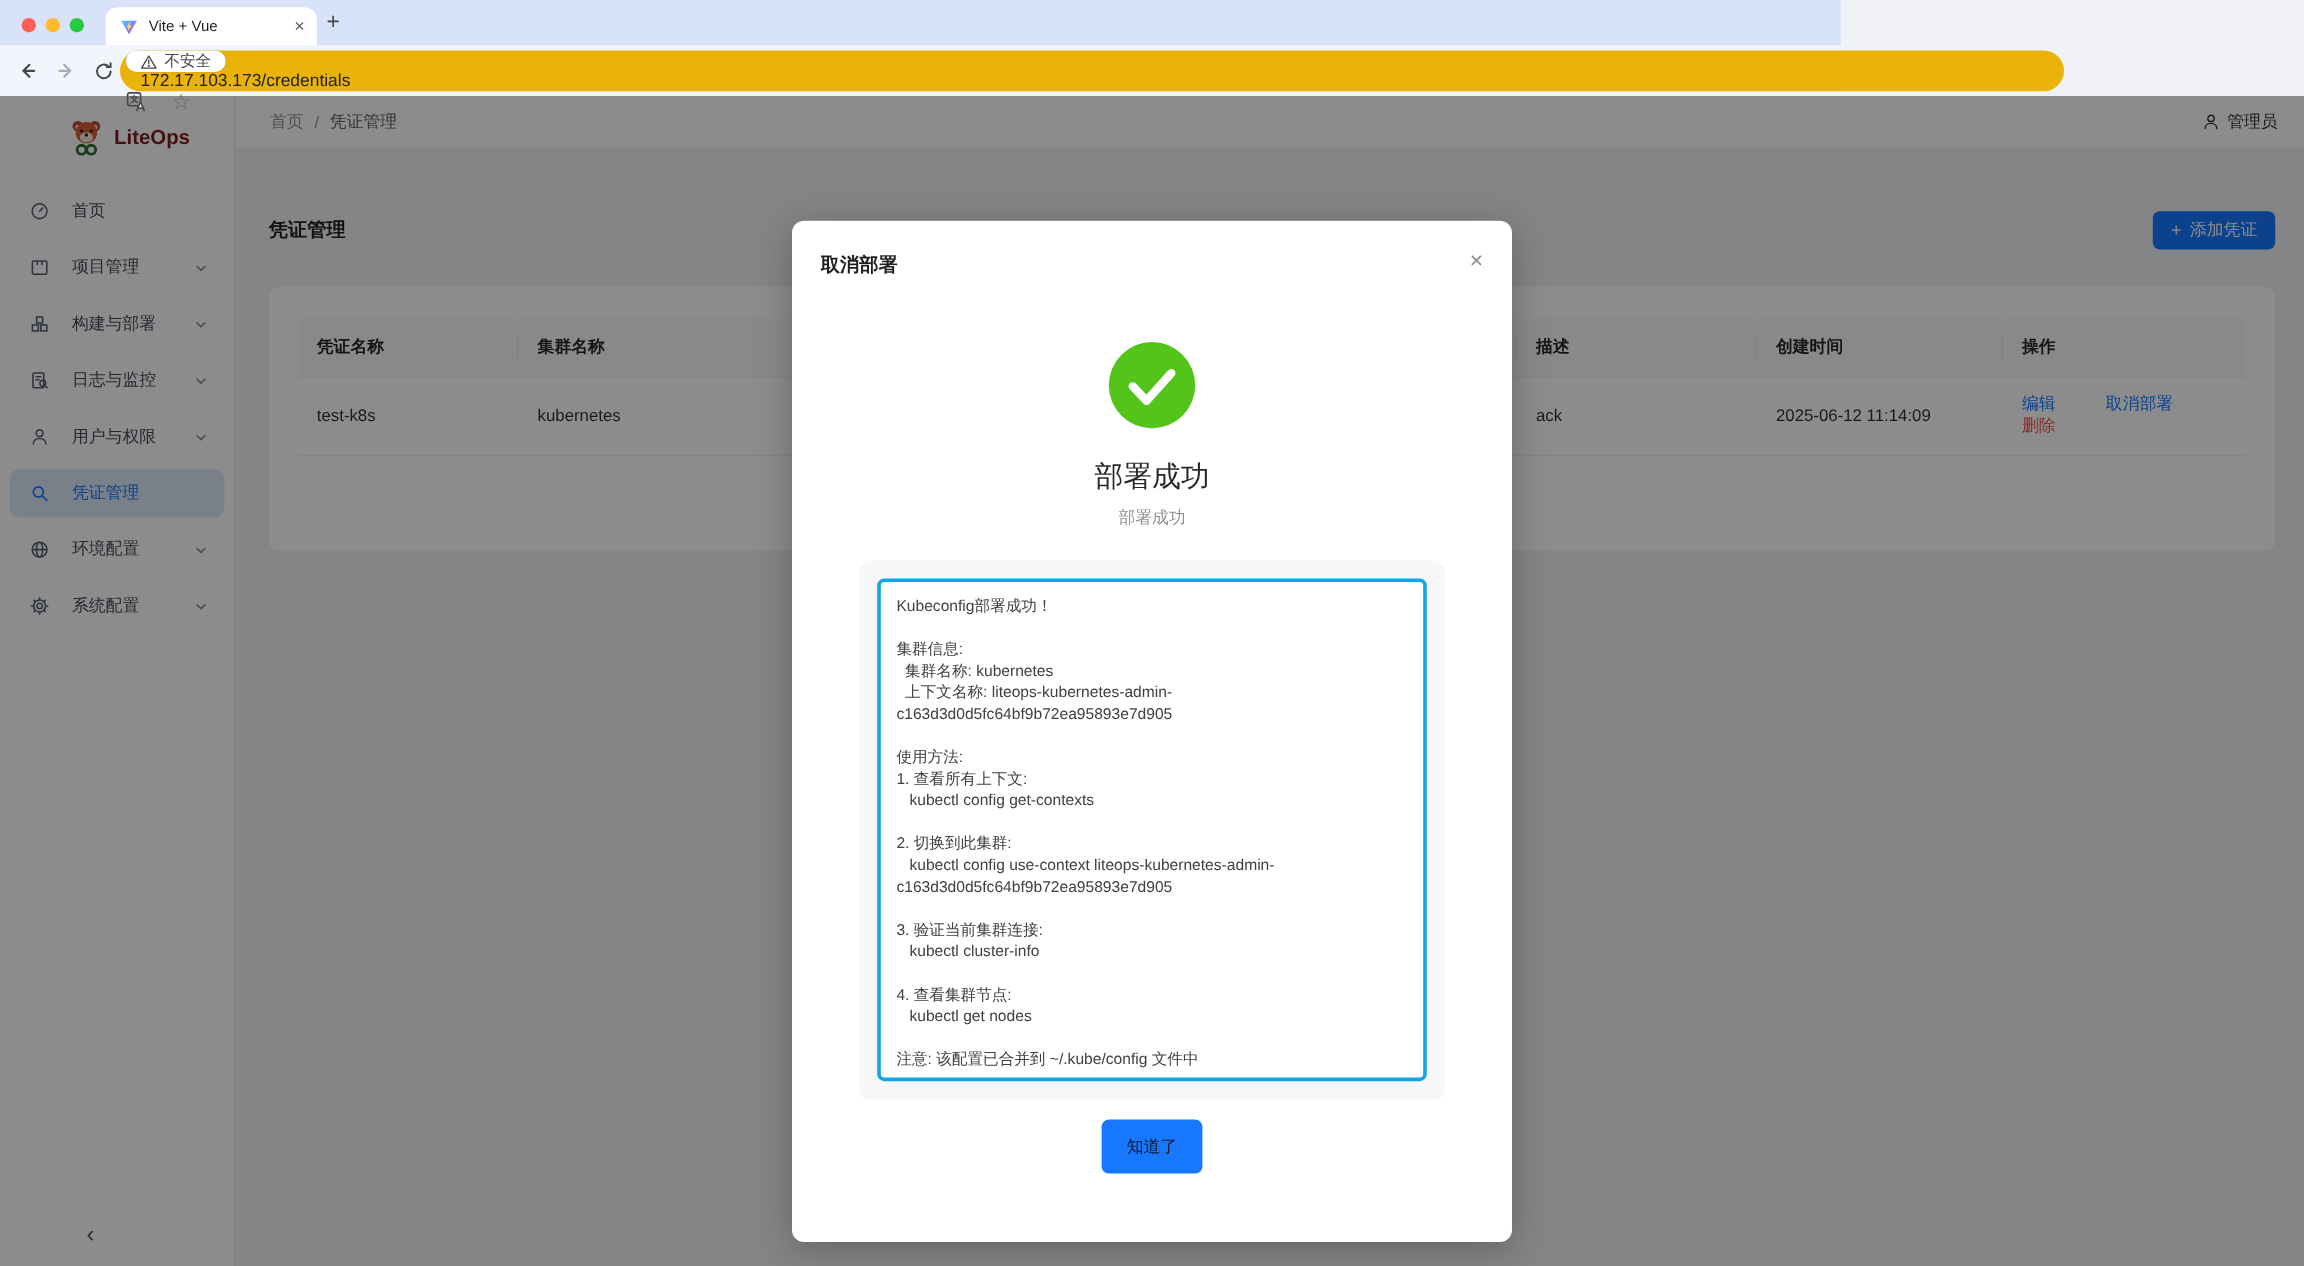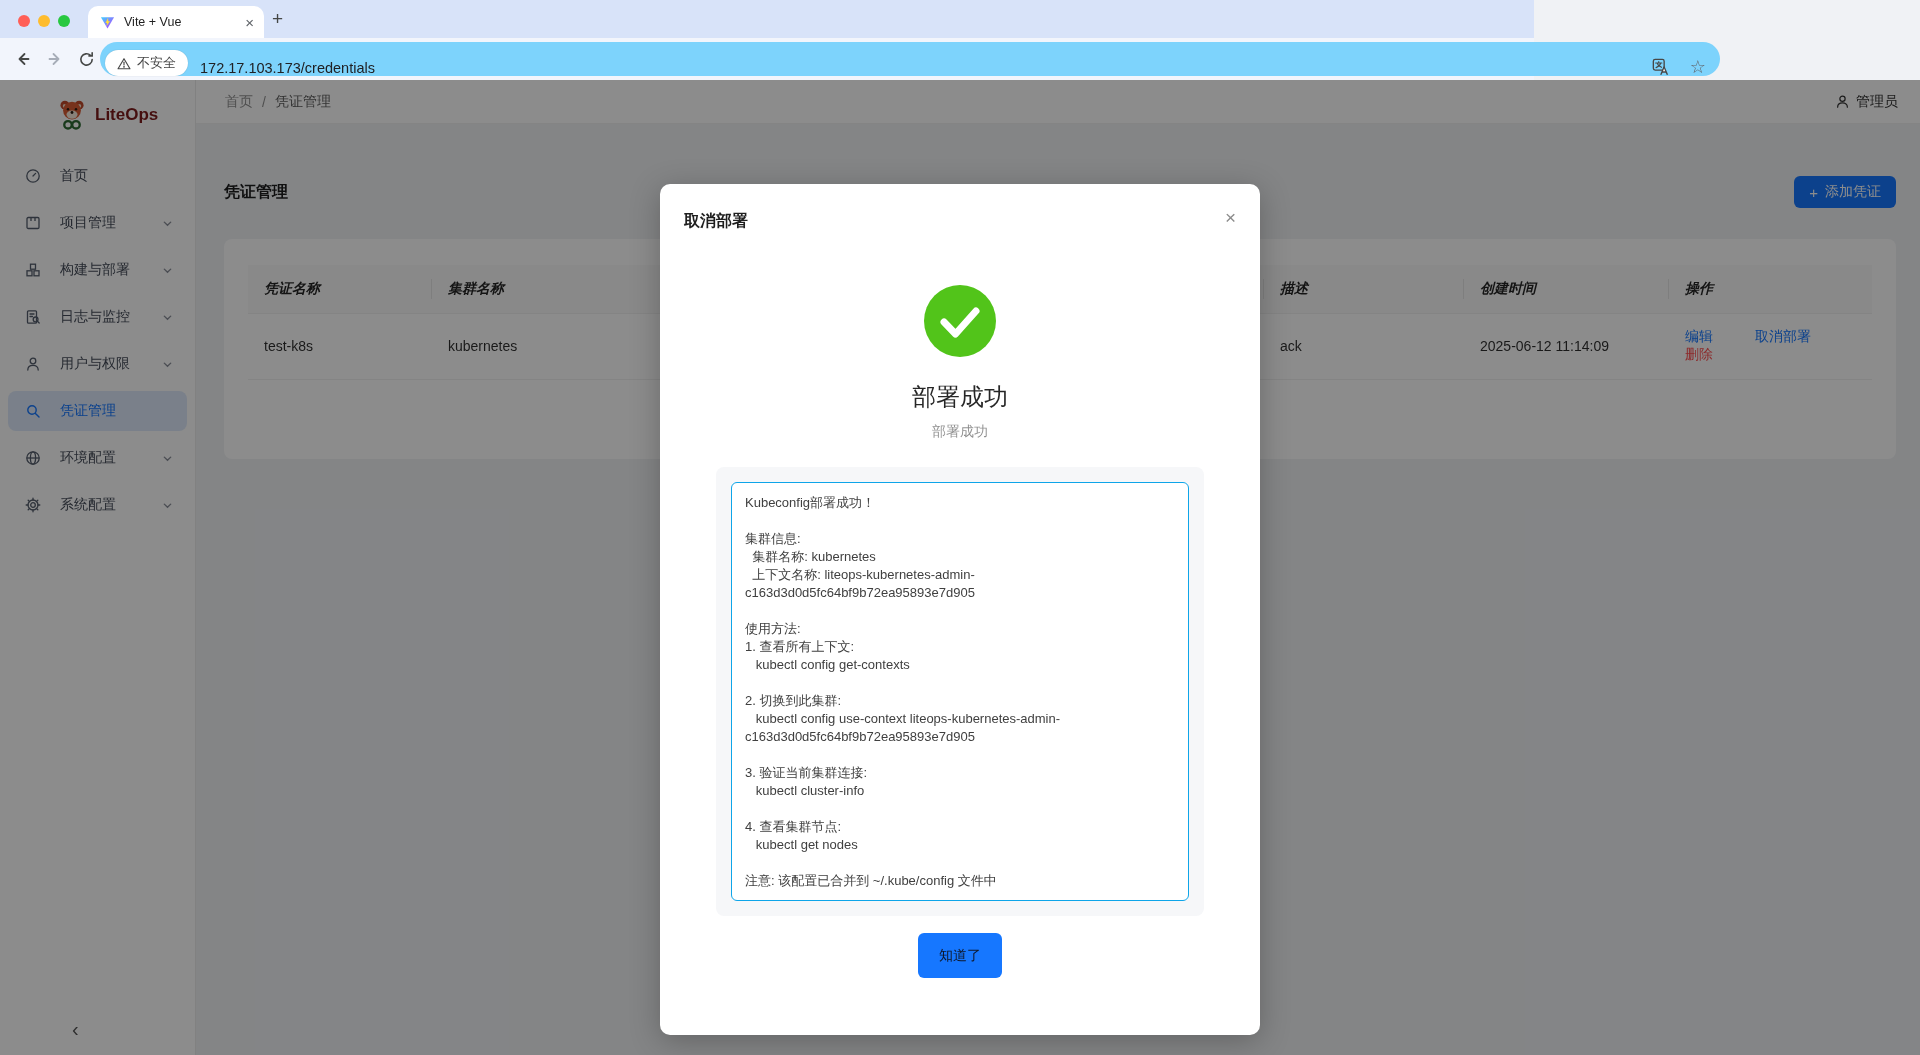--- a/index.html
+++ b/index.html
@@ -14,21 +14,21 @@
   .light{width:12px;height:12px;border-radius:50%;}
   .light.red{background:#ff5f57;}.light.yellow{background:#febc2e;}.light.green{background:#28c840;}
   .tab{position:absolute;left:88px;top:6px;width:176px;height:32px;background:#fff;
     border-radius:10px 10px 0 0;display:flex;align-items:center;padding:0 10px 0 12px;}
   .tab-title{font-size:12.5px;color:#1f1f1f;margin-left:9px;flex:1;white-space:nowrap;overflow:hidden;}
   .tab-close{color:#5f6368;font-size:15px;line-height:1;cursor:pointer;}
   .newtab{position:absolute;left:272px;top:9px;color:#454746;font-size:19px;line-height:20px;cursor:pointer;}
   .toolbar{position:relative;height:42px;background:#f2f5fc;display:flex;align-items:center;}
   .nav-ico{margin-left:14px;}
   .omnibox{position:absolute;left:100px;top:4px;width:1620px;height:34px;border-radius:17px;
-    background:#7dd3fc;display:flex;align-items:flex-end;padding:0 14px 0 5px;}
+    background:#eab308;display:flex;align-items:flex-start;padding:0 14px 0 5px;flex-direction:column;}
   .chip{height:26px;background:#fff;border-radius:13px;display:flex;align-items:center;gap:6px;
     padding:0 12px;font-size:13px;color:#474747;box-shadow:0 0 1px rgba(0,0,0,.25);}
   .url{font-size:14.5px;color:#202124;margin-left:12px;flex:1;}
   .box-icons{display:flex;align-items:center;gap:20px;}
   .star{font-size:18px;color:#5f6368;line-height:1;}
   .right-cluster{position:absolute;right:10px;top:0;height:42px;display:flex;align-items:center;gap:16px;}
   .vdiv{width:1px;height:20px;background:#c6c9d2;}
   .avatar{width:26px;height:26px;border-radius:50%;
     background:radial-gradient(circle at 35% 30%,#d98e3f,#8a5a1e 75%);}
   .update-pill{height:30px;border-radius:15px;background:#d3e3fd;color:#0b57d0;font-weight:700;
@@ -62,38 +62,38 @@
   .add-btn{height:32px;background:#1677ff;border:none;border-radius:6px;color:#fff;font-size:14px;
     display:flex;align-items:center;gap:7px;padding:0 15px;cursor:pointer;}
   .plus{font-size:15px;line-height:1;}
   .card{margin-top:31px;background:#fff;border-radius:8px;height:220px;overflow:hidden;}
   .tabs{height:58px;display:flex;gap:32px;align-items:flex-end;padding:0 24px;border-bottom:1px solid #f0f0f0;}
   .tab-item{padding:0 2px 17px;font-size:14px;color:rgba(0,0,0,.82);position:relative;cursor:pointer;}
   .tab-item.active{color:#1677ff;}
   .tab-item.active::after{content:"";position:absolute;left:0;right:0;bottom:-1px;height:2px;background:#1677ff;}
   table.grid{margin:26px 24px 0;border-collapse:collapse;table-layout:fixed;width:1624px;}
   .grid th{height:48px;background:#fafafa;text-align:left;padding:0 16px;font-size:14px;font-weight:700;
-    color:rgba(0,0,0,.85);border-bottom:1px solid #f0f0f0;position:relative;font-style:italic;}
+    color:rgba(0,0,0,.85);border-bottom:1px solid #f0f0f0;position:relative;}
   .grid th:not(:last-child)::after{content:"";position:absolute;right:0;top:14px;width:1px;height:20px;background:rgba(0,0,0,.08);}
   .grid td{height:66px;padding:0 16px;font-size:14px;color:rgba(0,0,0,.82);border-bottom:1px solid #f0f0f0;}
   .lnk{color:#1677ff;cursor:pointer;margin-right:38px;}
   .lnk.danger{color:#ff4d4f;margin-right:0;}
 
   
   .mask{position:absolute;inset:0;background:rgba(0,0,0,.45);}
   .modal{position:absolute;left:660px;top:104px;width:600px;height:851px;background:#fff;border-radius:10px;
     box-shadow:0 6px 30px rgba(0,0,0,.25);}
   .modal-header{padding:27px 24px 0;font-size:16px;font-weight:700;color:rgba(0,0,0,.88);}
   .modal-close{position:absolute;top:24px;right:24px;color:#8c8c8c;font-size:19px;line-height:1;cursor:pointer;}
   .result-icon{width:72px;height:72px;border-radius:50%;background:#52c41a;margin:53px auto 0;
     display:flex;align-items:center;justify-content:center;}
   .result-title{margin-top:24px;text-align:center;font-size:24px;font-weight:500;color:rgba(0,0,0,.85);}
   .result-sub{margin-top:10px;text-align:center;font-size:14px;color:rgba(0,0,0,.45);}
   .panel{margin:26px 56px 0;background:#f6f7f9;border-radius:8px;padding:15px;height:449px;}
-  .inner{background:#fff;border:1px solid #0ea5e9;border-radius:6px;padding:11px 13px;height:100%;overflow:hidden;}
+  .inner{background:#fff;border:3px solid #0ea5e9;border-radius:6px;padding:11px 13px;height:100%;overflow:hidden;}
   .output{font-size:13px;line-height:18px;color:#404040;white-space:pre-wrap;margin:0;
     font-family:"Liberation Sans","DejaVu Sans",sans-serif;}
   .modal-footer{display:flex;justify-content:center;margin-top:17px;}
   .ok-btn{height:45px;background:#1677ff;border:none;border-radius:6px;color:#0f172a;font-size:14px;
     padding:0 21px;cursor:pointer;}
 </style>
 </head>
 <body>
 
 <div class="browser">

